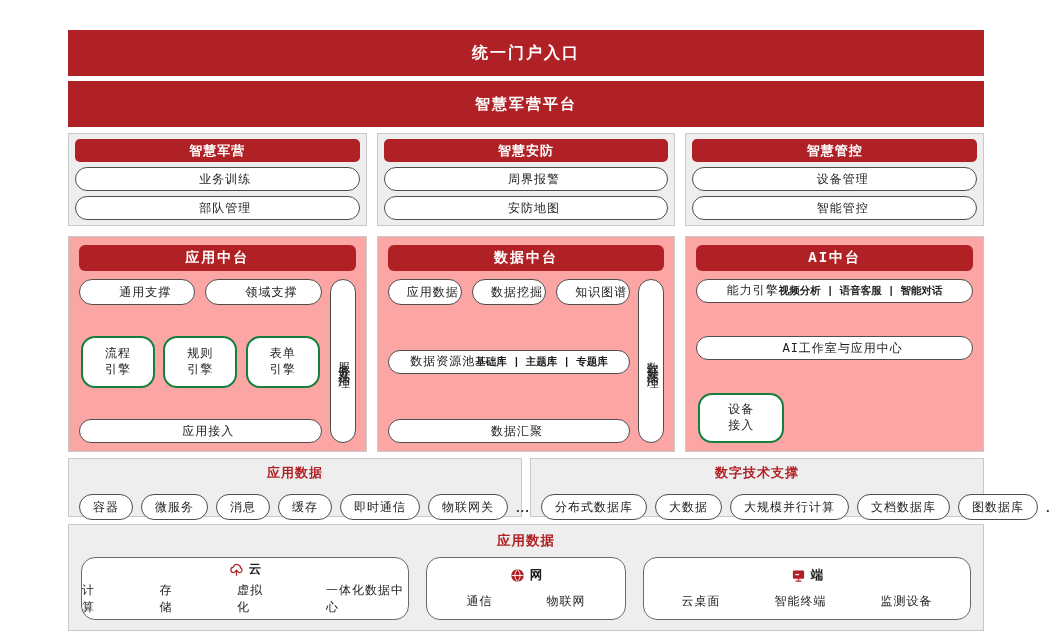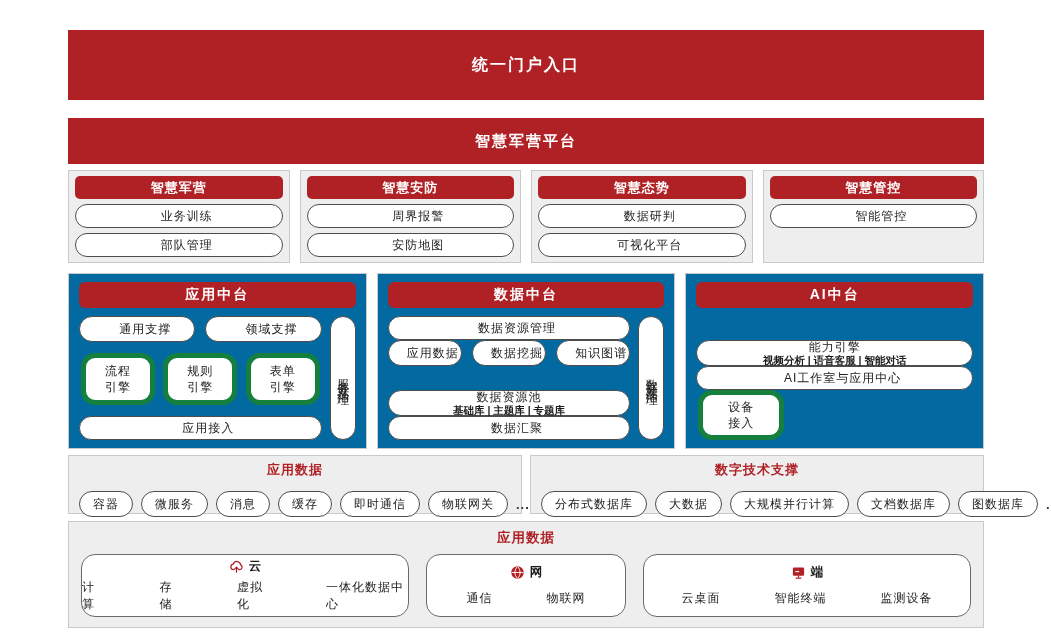--- a/index.html
+++ b/index.html
@@ -1,59 +1,59 @@
 <!DOCTYPE html>
 <html><head>
 <meta charset="utf-8">
 <style>
   * { margin: 0; padding: 0; box-sizing: border-box; }
   html, body { width: 1051px; height: 636px; background: #ffffff; overflow: hidden;
     font-family: "Liberation Sans", sans-serif; color: #1c1c1c; }
   .wrap { position: absolute; left: 68px; top: 30px; width: 916px; }
 
   
-  .banner { height: 70px; background: #B02126; color: #fff; display: flex;
+  .banner { height: 46px; background: #B02126; color: #fff; display: flex;
     align-items: center; justify-content: center; font-size: 16px; font-weight: bold;
     letter-spacing: 2px; }
-  .banner.b2 { height: 46px; margin-top: 18px; font-size: 15px; }
+  .banner.b2 { height: 46px; margin-top: 5px; font-size: 15px; }
 
   
   .apps-row { display: flex; gap: 10px; margin-top: 6px; }
   .group-panel { flex: 1; background: #efeeee; border: 1px solid #c9c9c9;
     padding: 5px 6px; display: flex; flex-direction: column; gap: 5px; height: 93px; }
   .group-header { background: #B02126; color: #fff; font-weight: bold; font-size: 13px;
     border-radius: 5px; height: 23px; display: flex; align-items: center;
     justify-content: center; letter-spacing: 1px; }
   .pill { background: #fff; border: 1px solid #4d4d4d; border-radius: 999px;
     display: flex; align-items: center; justify-content: center; font-size: 12px;
     min-height: 24px; letter-spacing: 1px; padding-left: 16px; }
 
   
   .mid-row { display: flex; gap: 10px; margin-top: 10px; }
-  .mid-panel { flex: 1; background: #0369a1; border: 1px solid #c9c9c9;
-    padding: 8px 10px; height: 176px; display: flex; flex-direction: column; }
+  .mid-panel { flex: 1; background: #fca5a5; border: 1px solid #c9c9c9;
+    padding: 8px 10px; height: 216px; display: flex; flex-direction: column; font-family: Liberation Mono, monospace; }
   .mid-header { background: #B02126; color: #fff; font-weight: bold; font-size: 14px;
     border-radius: 6px; height: 26px; display: flex; align-items: center;
     justify-content: center; letter-spacing: 2px; flex: none; }
   .mid-body { display: flex; gap: 8px; margin-top: 8px; flex: 1; min-height: 0; }
   .mid-main { flex: 1; display: flex; flex-direction: column;
     justify-content: space-between; min-width: 0; }
   .pr { display: flex; gap: 10px; }
   .pr .pill { flex: 1; min-height: 26px; }
   .er { display: flex; justify-content: space-between; padding: 0 2px; }
-  .ebox { background: #fff; border: 5px solid #15803d; border-radius: 14px;
+  .ebox { background: #fff; border: 2px solid #15803d; border-radius: 14px;
     width: 74px; height: 52px; display: flex; flex-direction: column;
     align-items: center; justify-content: center; font-size: 12px; line-height: 1.35;
     letter-spacing: 1px; text-align: center; }
   .ebox.ai { width: 86px; height: 50px; }
   .vpill { width: 26px; background: #fff; border: 1px solid #4d4d4d;
     border-radius: 999px; display: flex; align-items: center; justify-content: center;
     writing-mode: vertical-rl; text-orientation: upright; font-size: 12px;
     letter-spacing: 3px; flex: none; }
-  .pill2 { flex-direction: column; line-height: 1.2; padding: 3px 0; margin-top: 24px; }
+  .pill2 { flex-direction: row; line-height: 1.2; padding: 3px 0; }
   .pill2 .sub { font-size: 10.5px; font-weight: bold; letter-spacing: 0; }
 
   
   .sup-row { display: flex; gap: 8px; margin-top: 6px; }
   .sup-panel { flex: 1; background: #efeeee; border: 1px solid #c9c9c9;
     height: 59px; padding: 5px 10px 7px; display: flex; flex-direction: column; }
   .sup-title { color: #B02126; font-weight: bold; font-size: 13px; text-align: center;
     letter-spacing: 1px; }
   .sup-pills { display: flex; gap: 8px; align-items: center; margin-top: 12px; flex: 1; }
   .sup-pills .pill { padding: 0 13px; min-height: 26px; flex: none; }
@@ -91,26 +91,22 @@
       <div class="group-header">智慧军营</div>
       <div class="pill">业务训练</div>
       <div class="pill">部队管理</div>
     </section>
     <section class="group-panel">
       <div class="group-header">智慧安防</div>
       <div class="pill">周界报警</div>
       <div class="pill">安防地图</div>
     </section>
     <section class="group-panel">
-      <div class="group-header">智慧态势</div>
-      <div class="pill">数据研判</div>
-      <div class="pill">可视化平台</div>
-    </section>
-    <section class="group-panel">
       <div class="group-header">智慧管控</div>
+      <div class="pill">设备管理</div>
       <div class="pill">智能管控</div>
     </section>
   </div>
 
   <div class="mid-row">
 
     <section class="mid-panel">
       <div class="mid-header">应用中台</div>
       <div class="mid-body">
         <div class="mid-main">
@@ -135,21 +131,20 @@
           <div class="pill">应用接入</div>
         </div>
         <div class="vpill">服务开发治理</div>
       </div>
     </section>
 
     <section class="mid-panel">
       <div class="mid-header">数据中台</div>
       <div class="mid-body">
         <div class="mid-main">
-          <div class="pill">数据资源管理</div>
           <div class="pr">
             <div class="pill">应用数据</div>
             <div class="pill">数据挖掘</div>
             <div class="pill">知识图谱</div>
           </div>
           <div class="pill pill2">
             <span>数据资源池</span>
             <span class="sub">基础库 | 主题库 | 专题库</span>
           </div>
           <div class="pill">数据汇聚</div>

